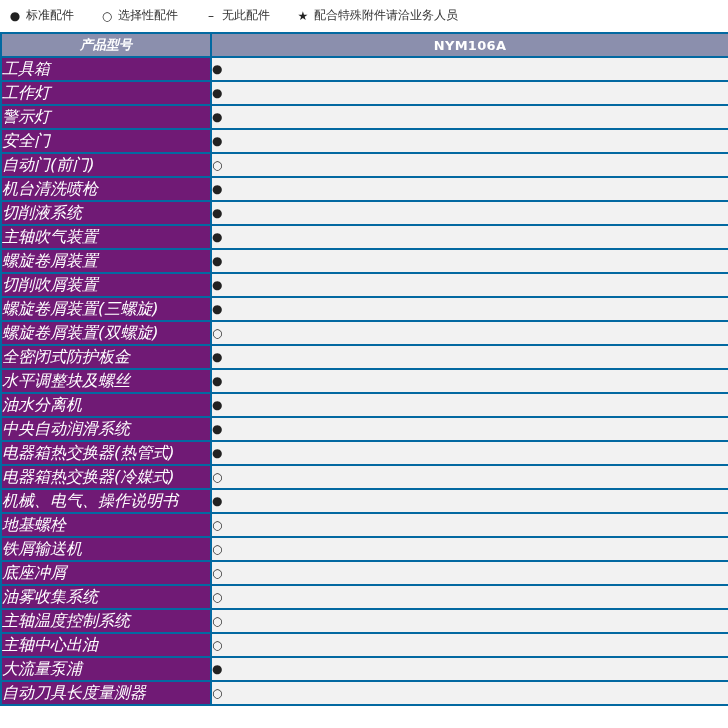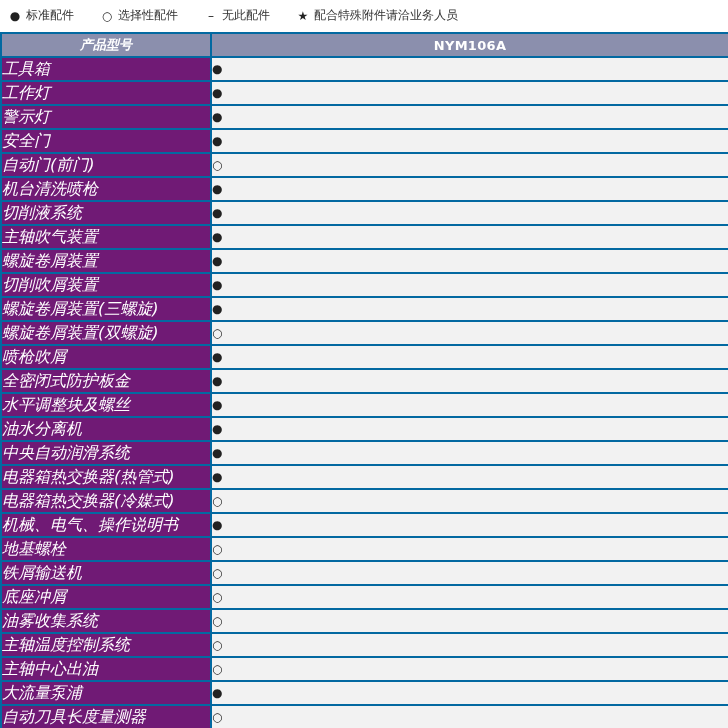--- a/index.html
+++ b/index.html
@@ -161,24 +161,20 @@
       </tr>
       <tr>
         <td class="name">螺旋卷屑装置(三螺旋)</td>
         <td class="val"><span class="mark">●</span></td>
       </tr>
       <tr>
         <td class="name">螺旋卷屑装置(双螺旋)</td>
         <td class="val"><span class="mark">○</span></td>
       </tr>
       <tr>
-        <td class="name">喷枪吹屑</td>
-        <td class="val"><span class="mark">●</span></td>
-      </tr>
-      <tr>
         <td class="name">全密闭式防护板金</td>
         <td class="val"><span class="mark">●</span></td>
       </tr>
       <tr>
         <td class="name">水平调整块及螺丝</td>
         <td class="val"><span class="mark">●</span></td>
       </tr>
       <tr>
         <td class="name">油水分离机</td>
         <td class="val"><span class="mark">●</span></td>

